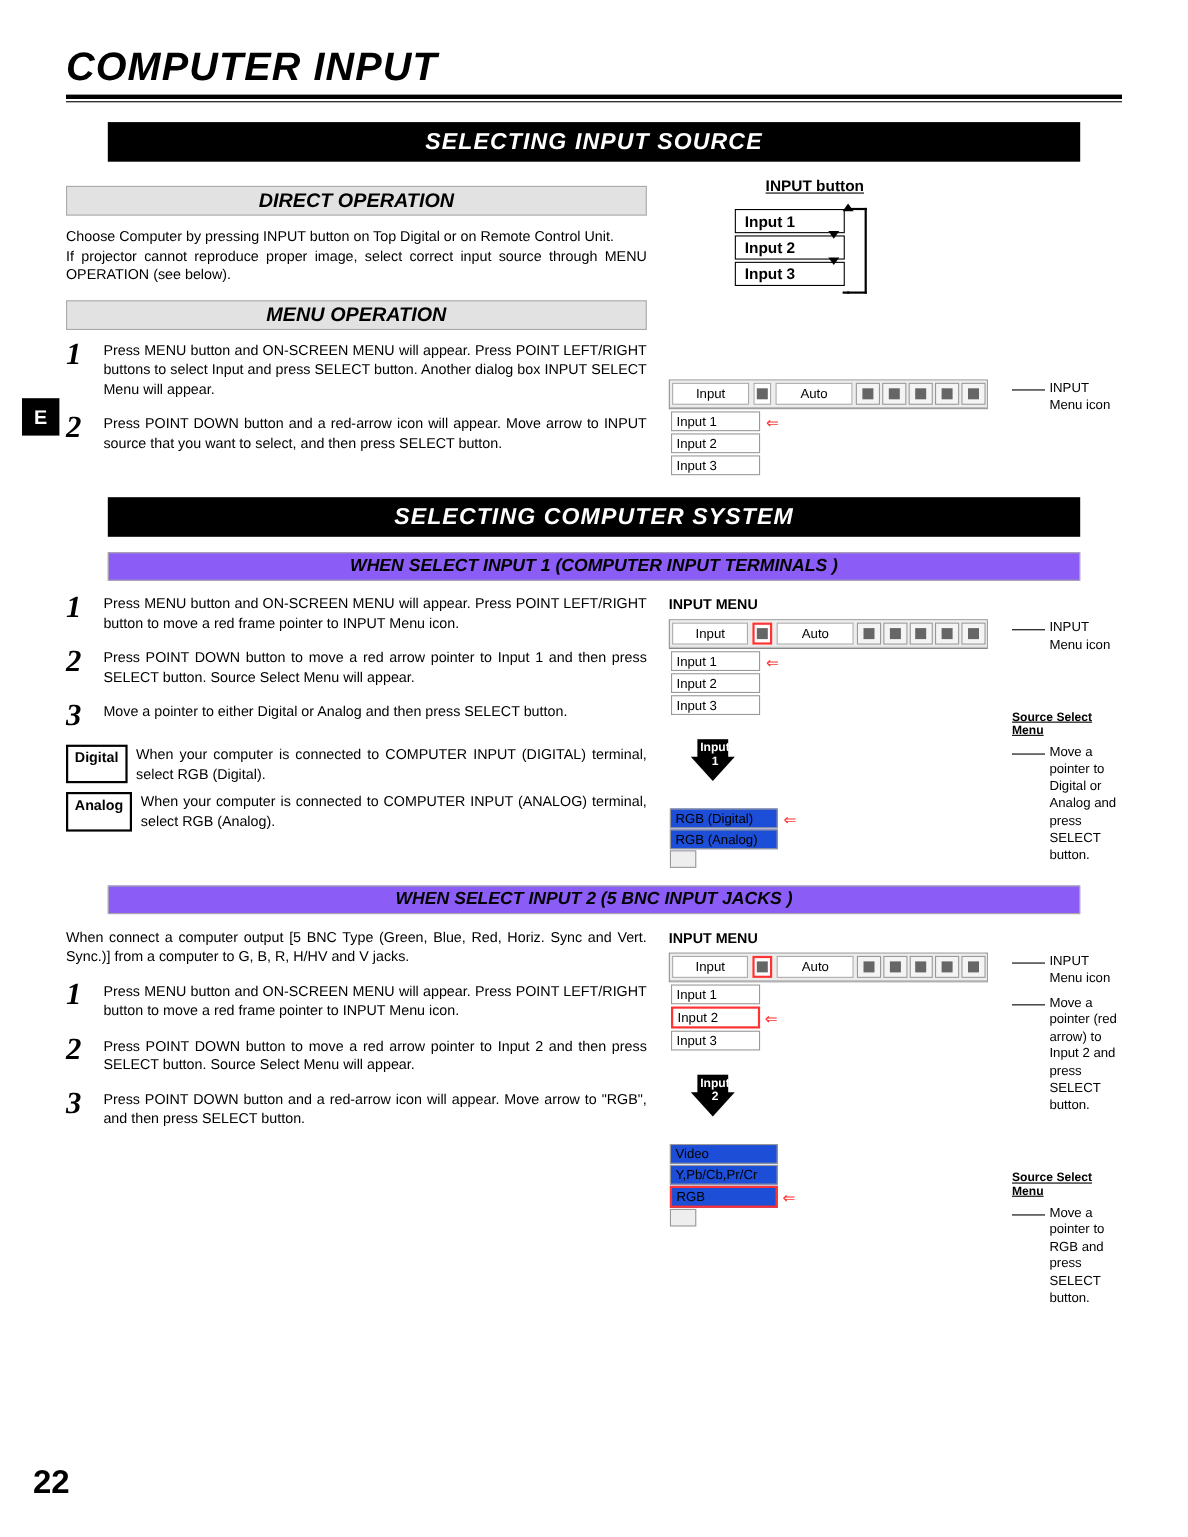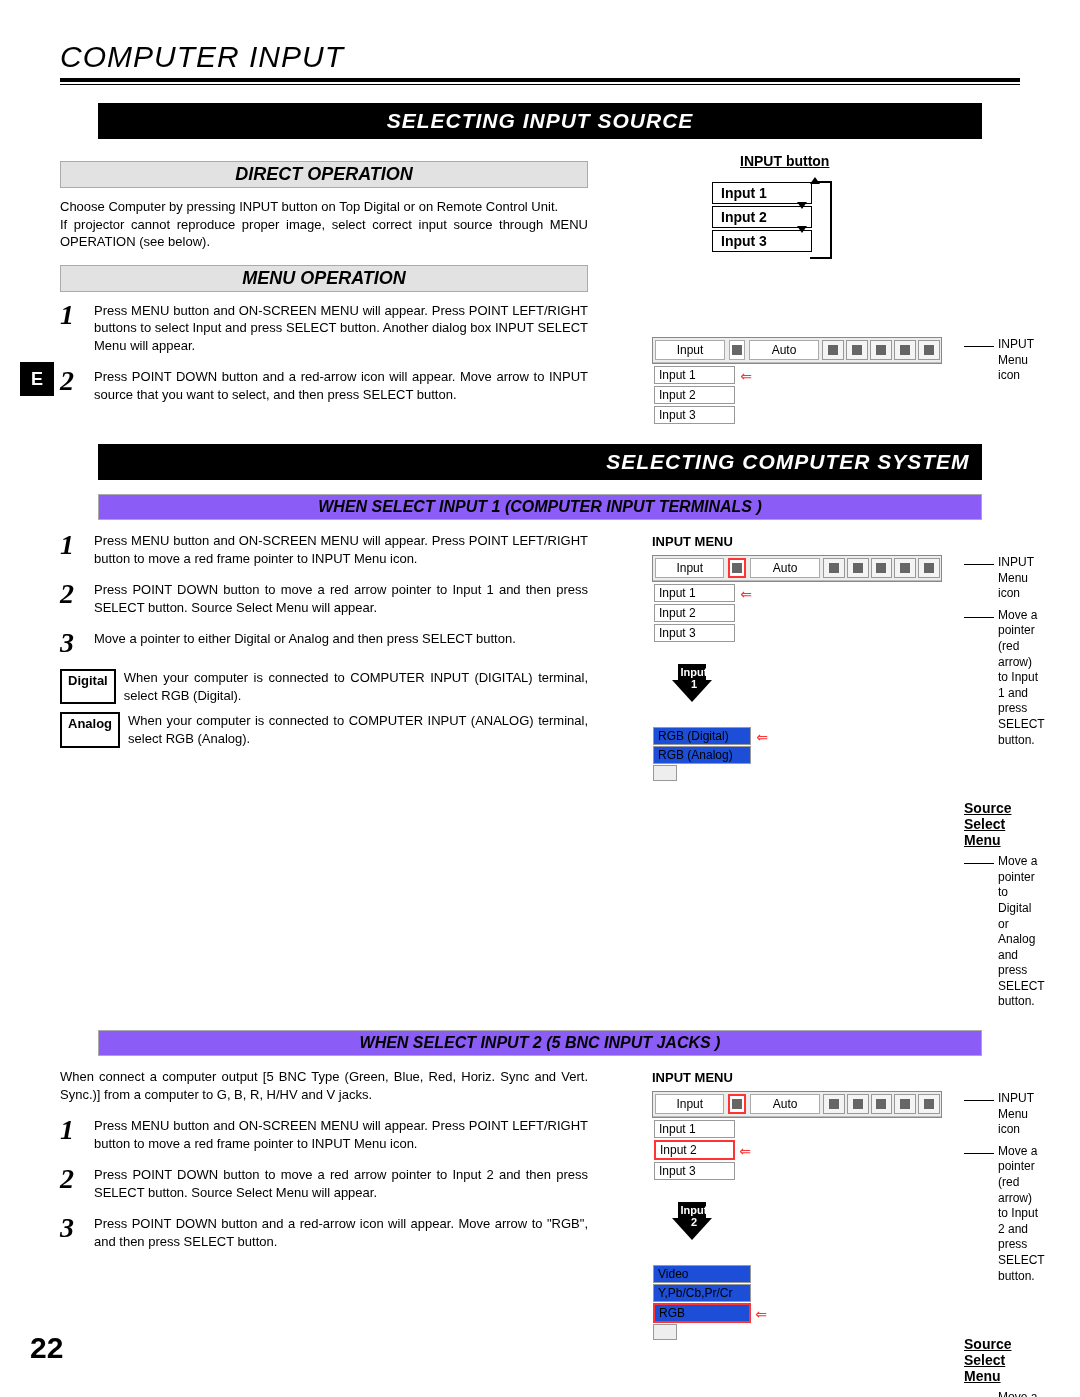--- a/index.html
+++ b/index.html
@@ -5,41 +5,41 @@
   * { box-sizing: border-box; margin: 0; padding: 0; }
   html, body { background: #fff; font-family: Arial, Helvetica, sans-serif; color: #000; }
   .page {
     width: 1080px;
     height: 1397px;
     position: relative;
     padding: 40px 60px 40px 60px;
     background: #fff;
   }
   .section-heading {
-    font-size: 30px;
-    font-weight: normal;
+    font-size: 36px;
+    font-weight: bold;
     font-style: italic;
     letter-spacing: 1px;
     margin-bottom: 4px;
   }
   .rule-strong { border: none; border-top: 4px solid #000; margin-bottom: 2px; }
   .rule-thin   { border: none; border-top: 1px solid #000; margin-bottom: 18px; }
   .black-bar {
     background: #000;
     color: #fff;
     font-size: 21px;
     font-weight: bold;
     font-style: italic;
     letter-spacing: 1px;
     padding: 6px 12px;
     text-align: center;
     margin: 0 auto 14px auto;
     width: 92%;
   }
-  .two-col { display: flex; gap: 44px; }
+  .two-col { display: flex; }
   .left-col { flex: 0 0 540px; padding-right: 12px; }
   .right-col { flex: 1; padding-left: 8px; font-size: 13px; }
   .sub-heading-bar {
     background: #e2e2e2;
     border: 1px solid #aaa;
     font-size: 18px;
     font-weight: bold;
     font-style: italic;
     text-align: center;
     padding: 2px 6px;
@@ -111,21 +111,21 @@
   .arrow-label { position:absolute; top:-36px; left:-12px; color:#fff; font-size:11px; font-weight:bold; width:28px; text-align:center;}
   .src-select { width: 100px; }
   .src-item { border:1px solid #999; background:#1d4ed8; margin:1px; padding:1px 4px; font-size:12px; position:relative;}
   .src-item.arrow::after { content:"⇐"; position:absolute; right:-18px; top:1px; color:#f33; font-size:14px;}
   .src-item.selected { border:2px solid #f33; }
   .src-footer { width:24px; height:16px; background:#eee; border:1px solid #999; margin:1px;}
   .boxed-label { border:2px solid #000; padding:2px 6px; font-size:13px; font-weight:bold; display:inline-block; margin-right:8px;}
   .da-row { display:flex; margin-bottom:8px;}
   .da-text { font-size:13px; line-height:1.35; text-align:justify; flex:1;}
   .menu-title { font-size:13px; font-weight:bold; margin-top: 2px;}
-  .src-title { font-size:14px; font-weight:bold; text-decoration: underline;}
+  .src-title { font-size:11px; font-weight:bold; text-decoration: underline;}
   .right-block { margin-bottom: 12px; }
   .osd-flex { display:flex; }
   .osd-side { margin-left: 22px; flex:1;}
   .tiny-icon { width:10px; height:10px; background:#666; display:inline-block;}
 </style>
 </head>
 <body>
 
 <div class="page">
 
@@ -211,21 +211,21 @@
             <div class="osd-note-row">
                 <div class="leader"></div>
                 <div class="txt">INPUT Menu icon</div>
               </div>
           </div>
         </div>
       </div>
     </div>
   </div>
 
-  <div class="black-bar" style="margin-top:6px;text-align:right;">SELECTING COMPUTER SYSTEM</div>
+  <div class="black-bar" style="margin-top:6px;">SELECTING COMPUTER SYSTEM</div>
 
   <div class="sub-heading-bar-wide">WHEN SELECT  INPUT 1 (COMPUTER INPUT TERMINALS )</div>
 
   <div class="two-col">
     <div class="left-col">
       <ul class="step-list">
         <li>
             <span class="step-num">1</span>
             <span class="step-text">Press MENU button and ON-SCREEN MENU will appear.  Press POINT LEFT/RIGHT button to move a red frame pointer to INPUT Menu icon.</span>
           </li>
@@ -291,24 +291,20 @@
             <div class="src-item">RGB (Analog)</div>
             <div class="src-footer"></div>
           </div>
         </div>
         <div class="osd-side">
           <div class="osd-notes">
             <div class="osd-note-row">
                 <div class="leader"></div>
                 <div class="txt">INPUT Menu icon</div>
               </div>
-            <div class="osd-note-row">
-                <div class="leader"></div>
-                <div class="txt">Move a pointer (red arrow) to Input 1 and press SELECT button.</div>
-              </div>
           </div>
           <div style="height:46px;"></div>
           <div class="src-title">Source Select Menu</div>
           <div class="osd-notes">
               <div class="osd-note-row">
                 <div class="leader"></div>
                 <div class="txt">Move a pointer to Digital or Analog and press SELECT button.</div>
               </div>
             </div>
         </div>

